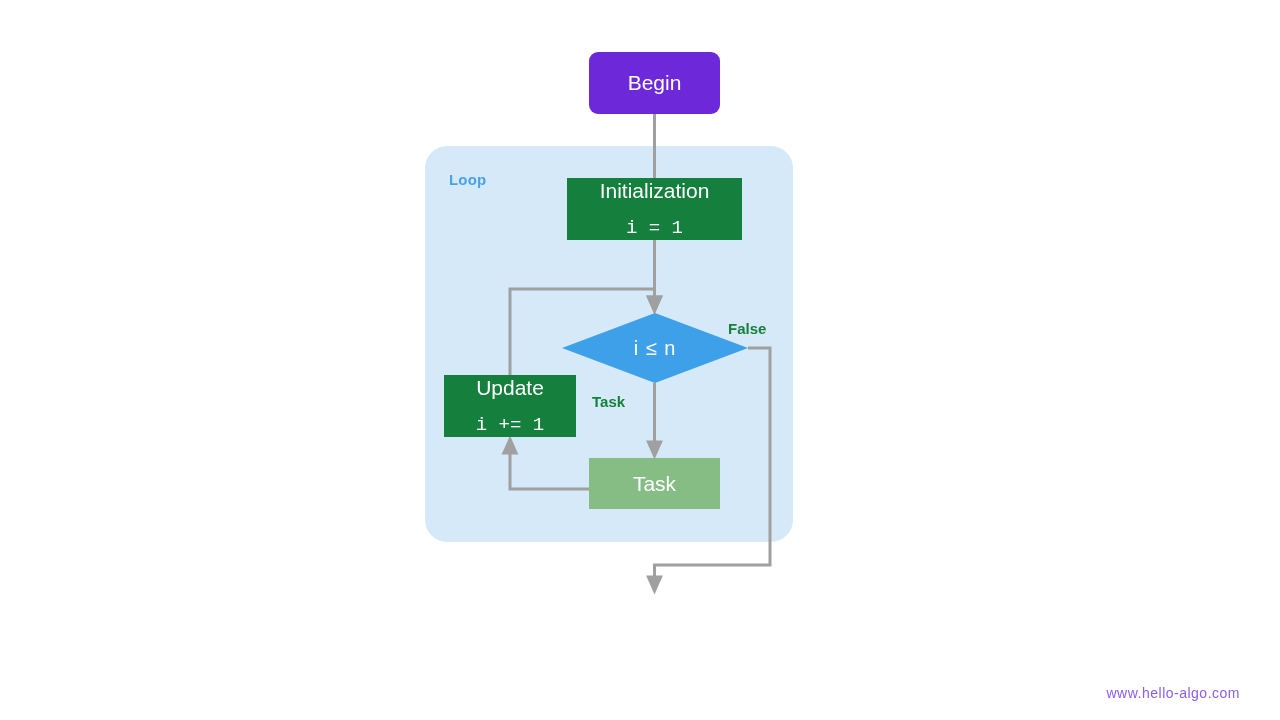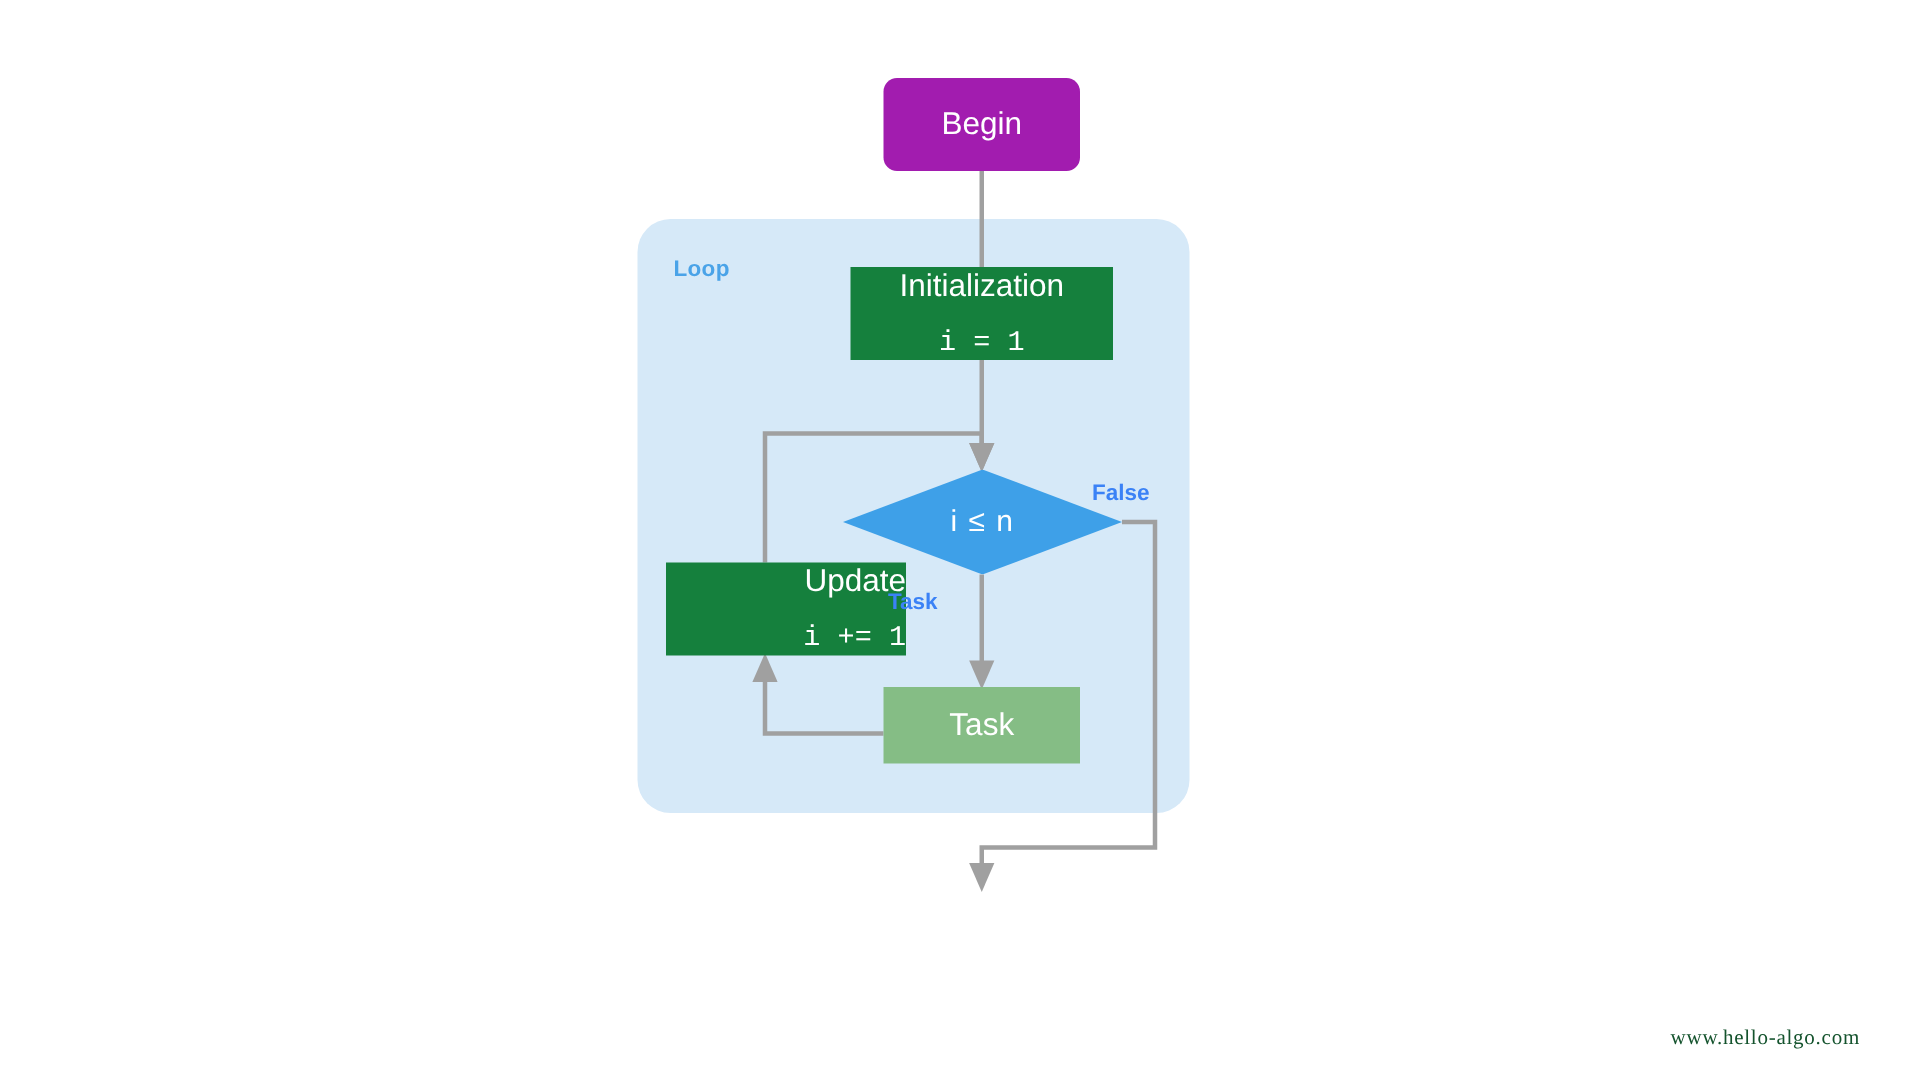--- a/index.html
+++ b/index.html
@@ -67,34 +67,34 @@
     font-family: "Liberation Sans", sans-serif;
     font-size: 21px;
   }
   .node .code {
     font-family: "Liberation Mono", monospace;
     font-size: 19px;
     margin-top: 16px;
   }
 
   .node-terminal {
-    background: #a21caf;
+    background: #6d28d9;
     border-radius: 9px;
   }
   .node-process {
     background: #15803d;
   }
   .node-task {
     background: #85bd85;
   }
 
   
   #node-begin { left: 589px; top: 52px;  width: 131px; height: 62px; }
   #node-init  { left: 567px; top: 178px; width: 175px; height: 62px; }
-  #node-update{ left: 444px; top: 375px; width: 160px; height: 62px; align-items: flex-end; }
+  #node-update{ left: 444px; top: 375px; width: 132px; height: 62px; }
   #node-task  { left: 589px; top: 458px; width: 131px; height: 51px; }
   #node-end   { left: 589px; top: 593px; width: 131px; height: 62px; }
 
   
   .node-decision {
     position: absolute;
     left: 562px;
     top: 313px;
     width: 186px;
     height: 70px;
@@ -119,34 +119,34 @@
     font-family: Liberation Sans, sans-serif;
     font-size: 20px;
     letter-spacing: 1px;
   }
 
   
   .edge-label {
     position: absolute;
     font-size: 15px;
     font-weight: bold;
-    color: #3b82f6;
+    color: #15803d;
     white-space: nowrap;
   }
   #label-false { left: 728px; top: 320px; }
   #label-true  { left: 592px; top: 393px; }
 
   
   .watermark {
     position: absolute;
     right: 40px;
     bottom: 19px;
-    font-family: Liberation Serif, serif;
+    font-family: Liberation Sans, sans-serif;
     font-size: 14px;
-    color: #14532d;
+    color: #8b5cf6;
     letter-spacing: 0.5px;
   }
 </style>
 </head>
 <body>
 
 <div id="canvas">
 
   <div class="loop-panel"></div>
   <div class="loop-label">Loop</div>

